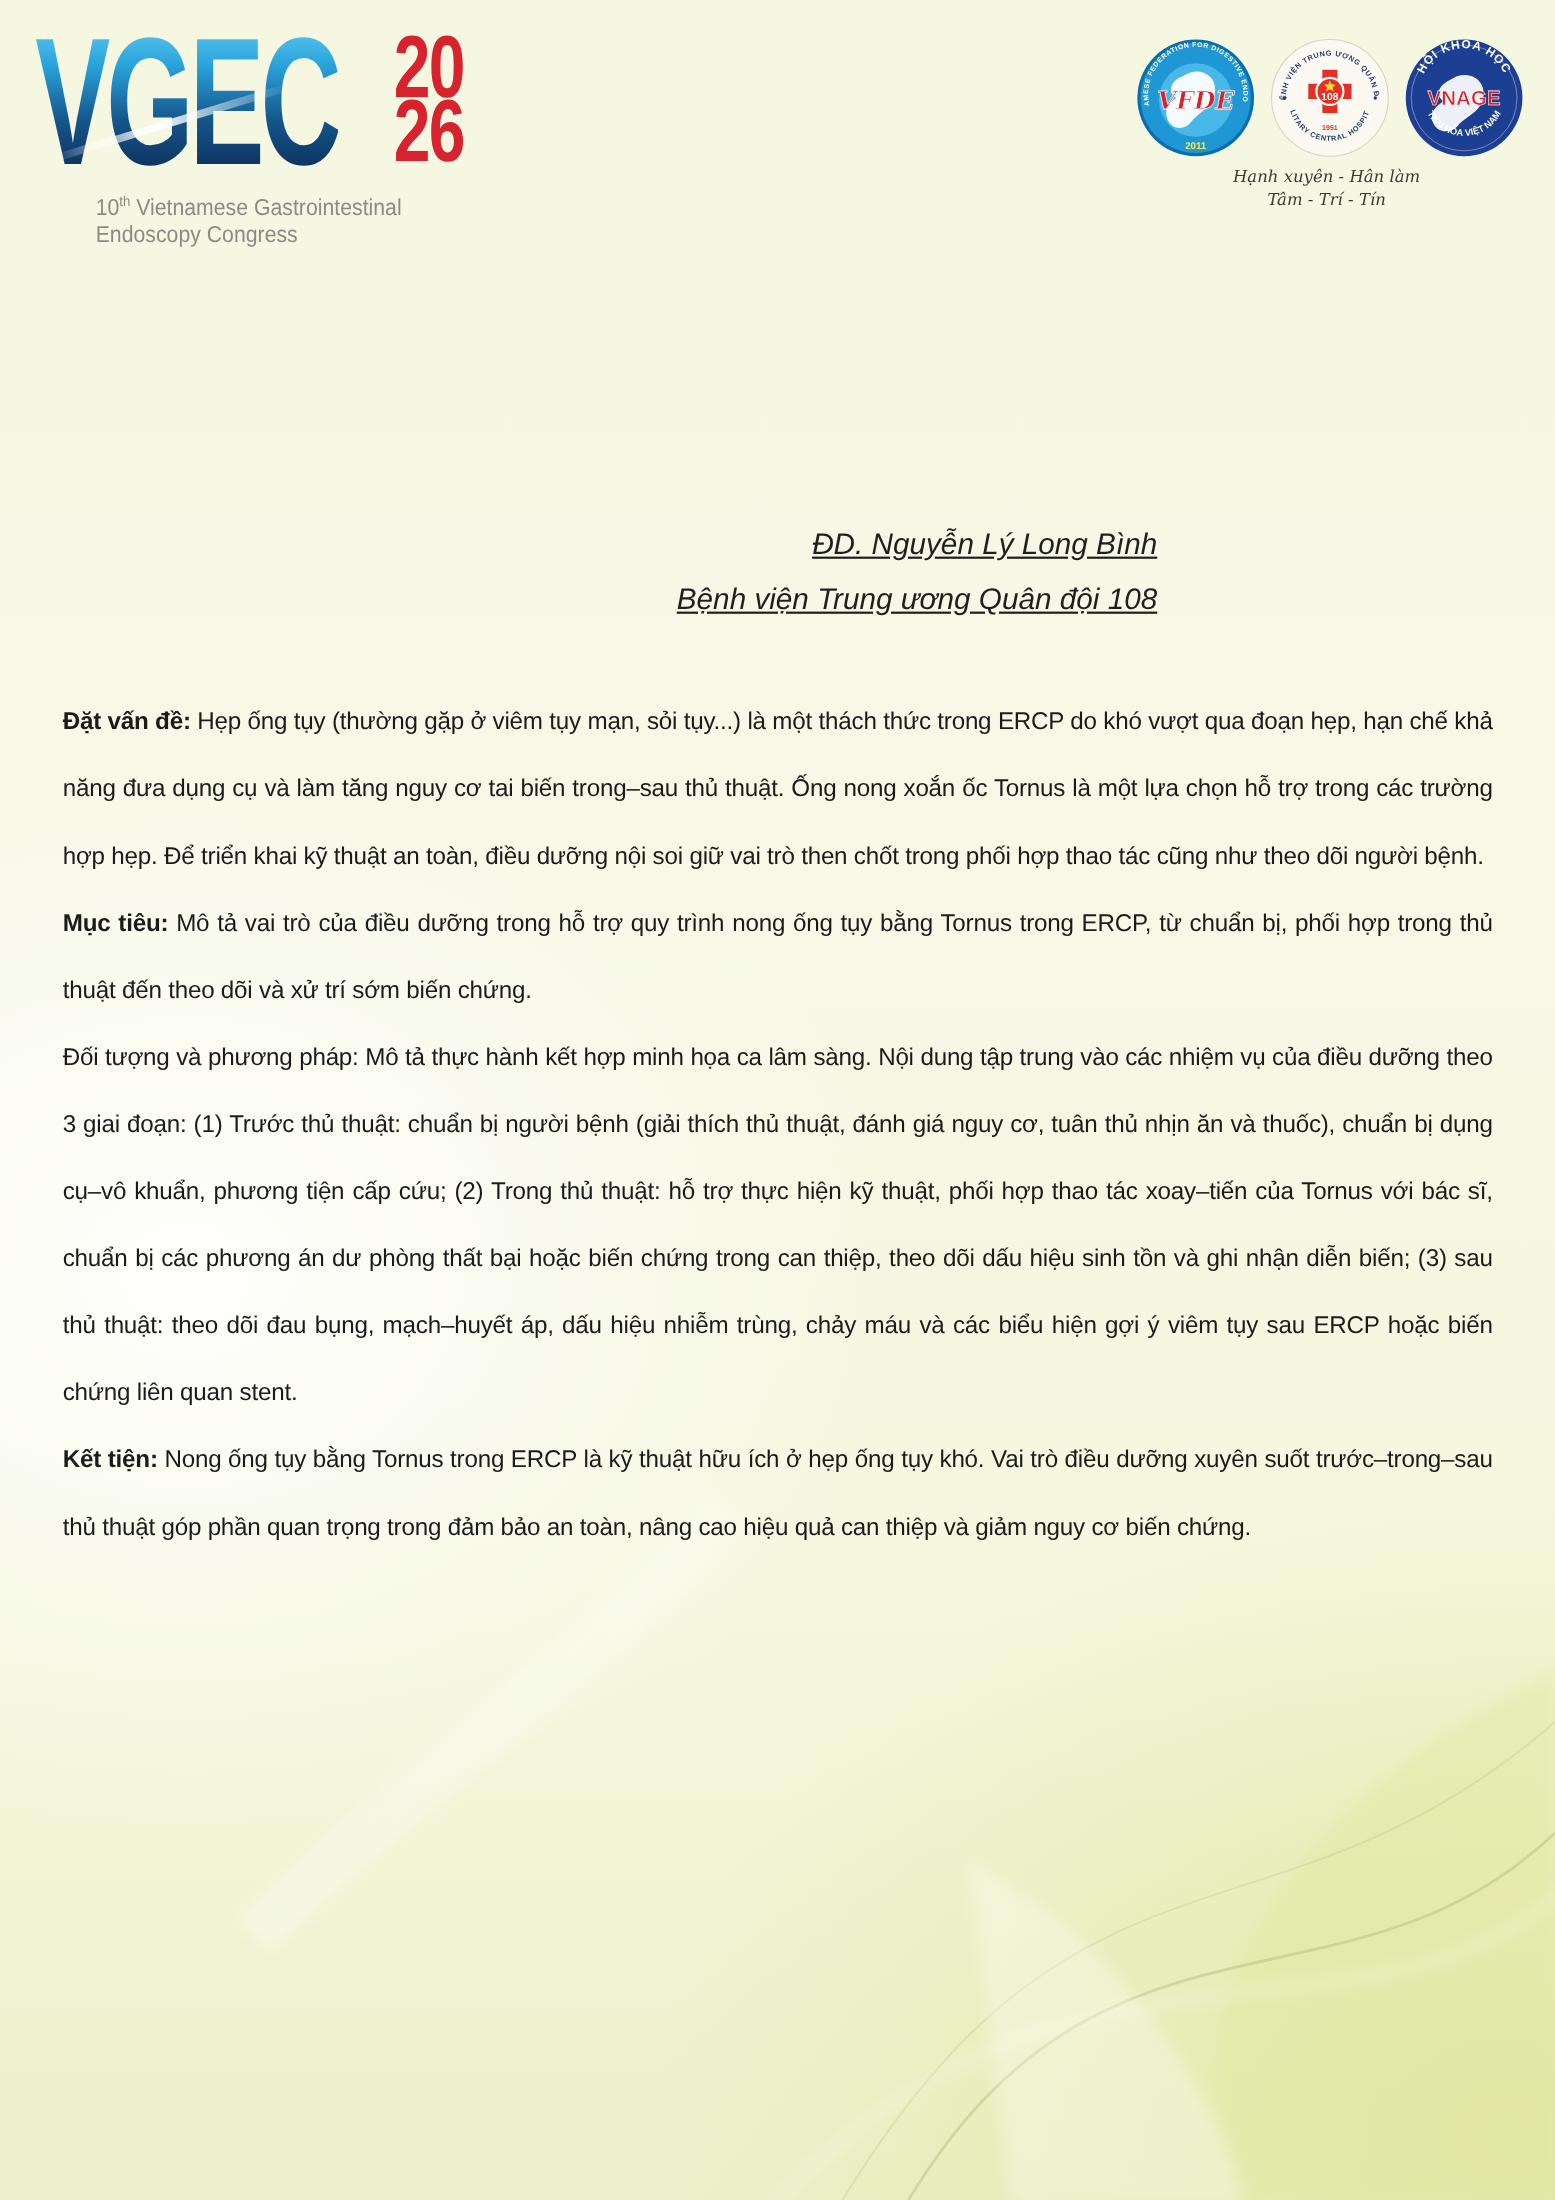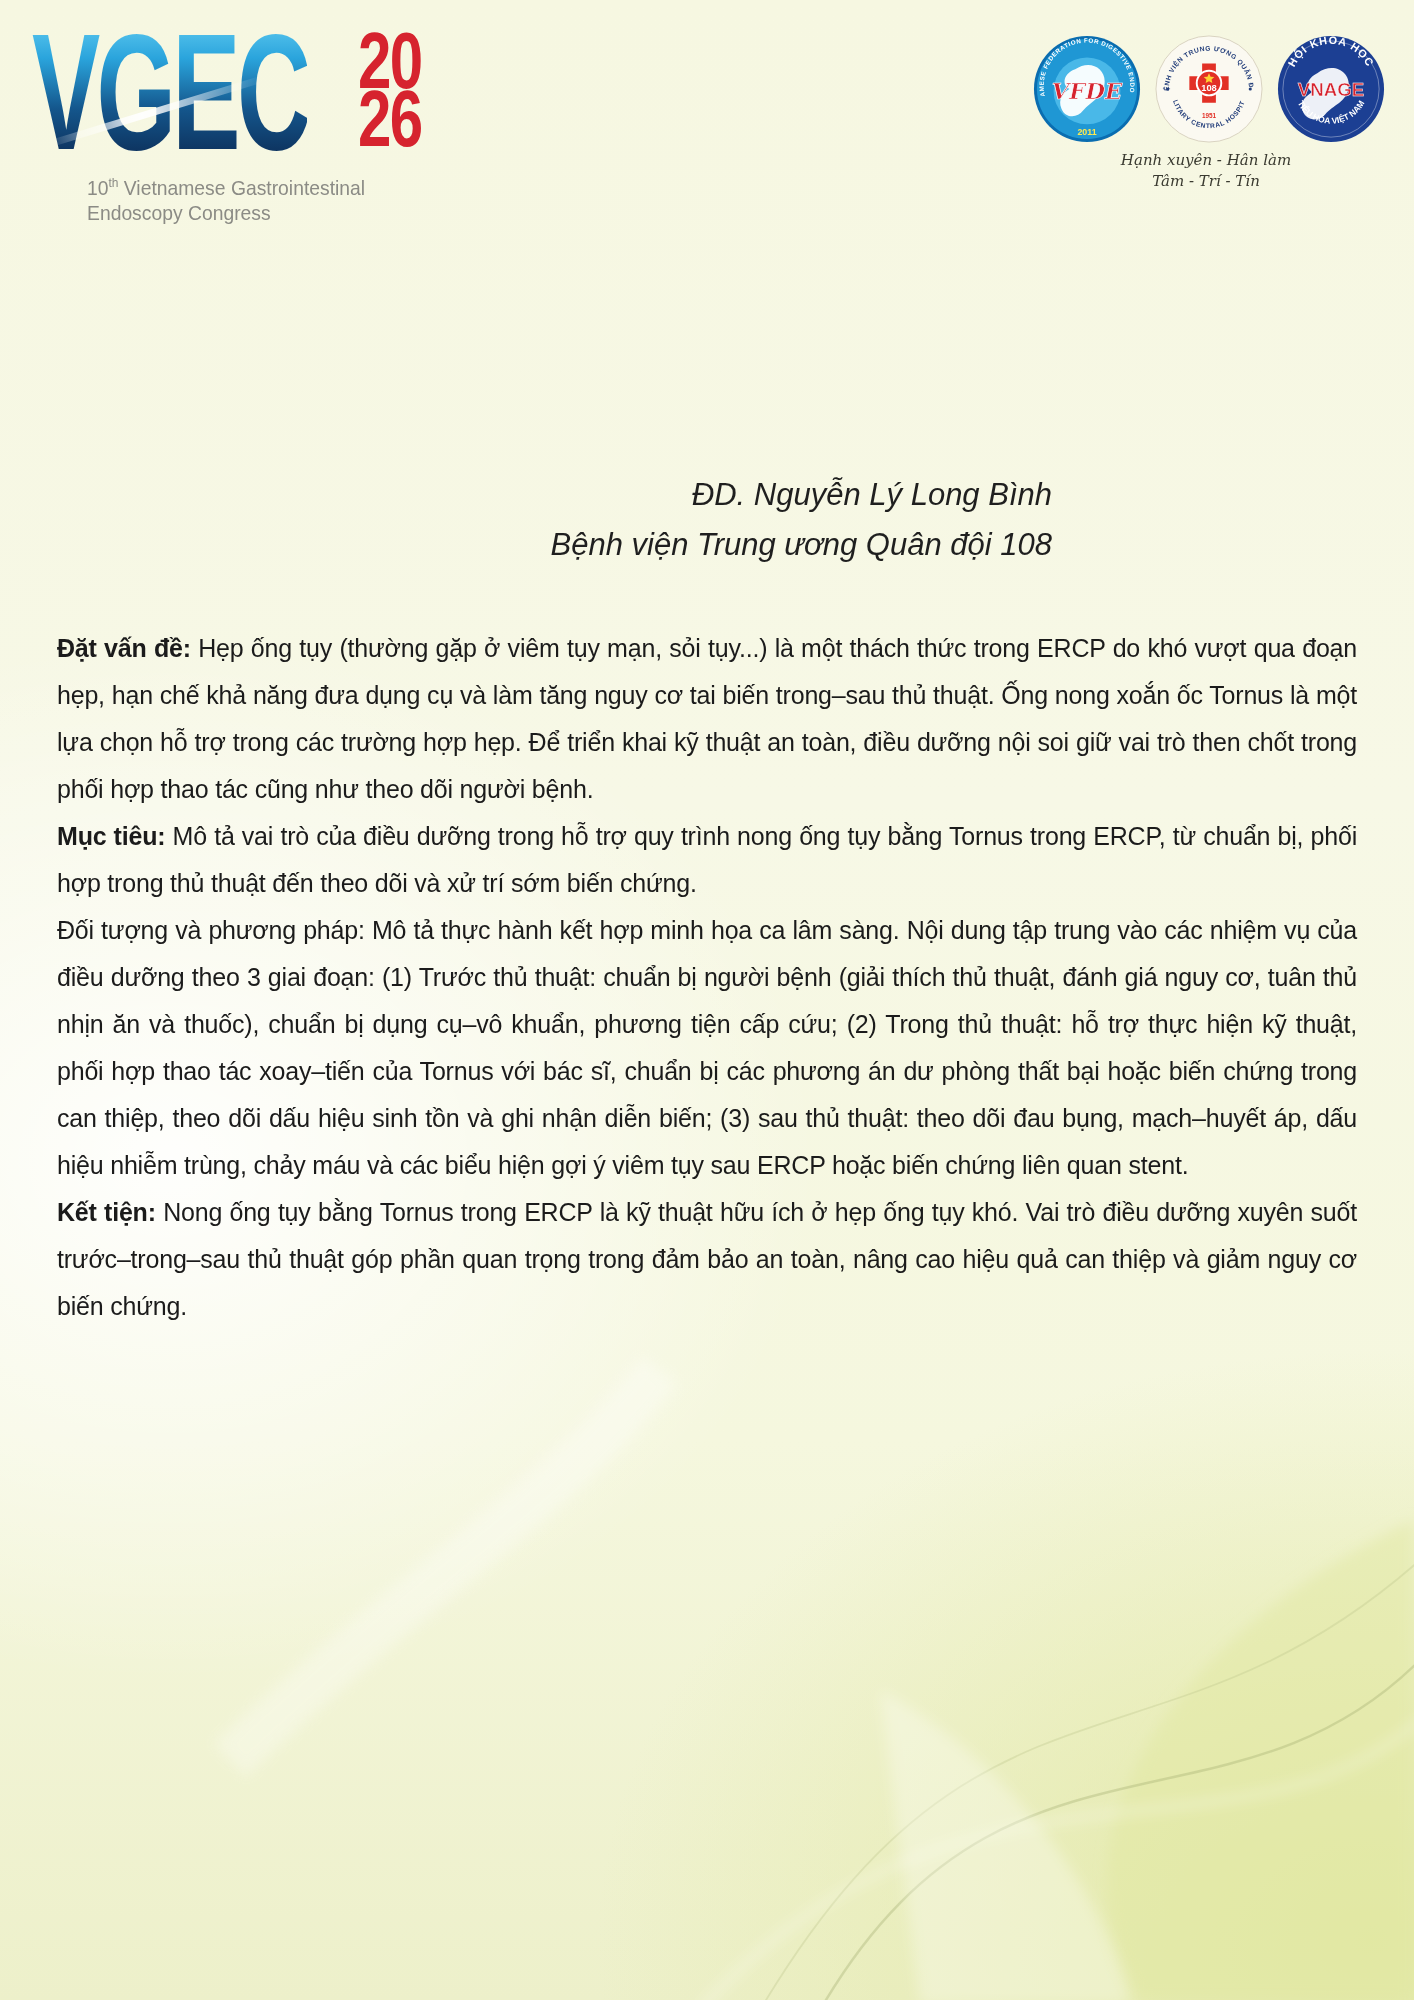--- a/index.html
+++ b/index.html
@@ -54,27 +54,27 @@
   .title { position:absolute; left:0; top:283px; width:100%; text-align:center; }
   .title-line { line-height:60px; }
   .title-line span {
     display:inline-block; transform:scaleX(0.86); transform-origin:center;
     font-size:47px; font-weight:700; color:#1e6b3d; letter-spacing:0px; white-space:nowrap;
   }
 
   
   .authors {
     position:absolute; left:57px; top:470px; width:995px; text-align:right;
-    font-style:italic; font-size:31px; line-height:50px; color:#1f1f1f;
+    font-style:italic; font-size:27px; line-height:50px; color:#1f1f1f;text-decoration:underline;
   }
 
   
   .article {
     position:absolute; left:57px; top:625px; width:1300px;
-    font-size:25px; line-height:47px; color:#1b1b1b; letter-spacing:-0.2px;
+    font-size:22px; line-height:61px; color:#1b1b1b; letter-spacing:-0.2px;
     text-align:justify;
   }
   .article p { margin:0; }
   .lead { font-weight:700; }
 
   
   .ring-text { fill:#ffffff; font-size:6.3px; font-weight:700; letter-spacing:0.6px; }
   .ring-text-navy { fill:#223d7a; font-size:6.8px; font-weight:700; letter-spacing:0.6px; }
 </style>
 </head>

